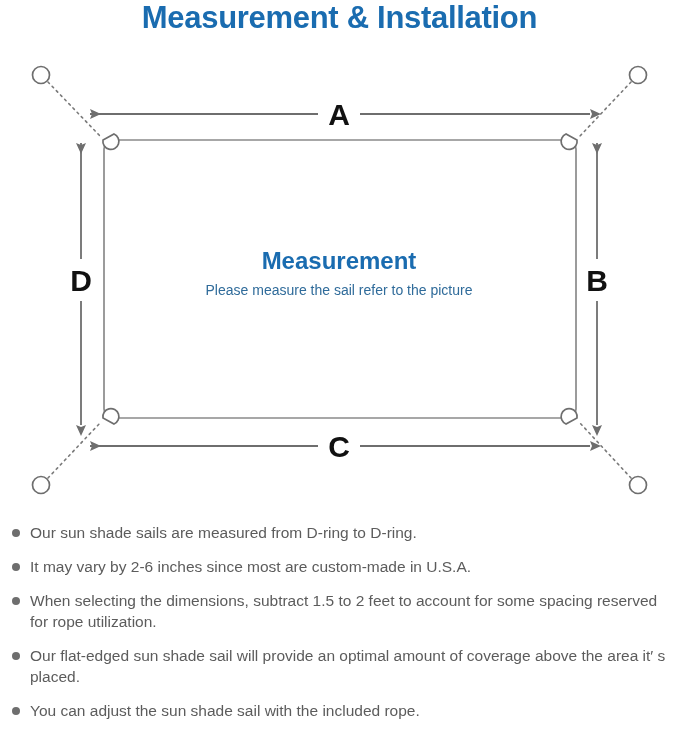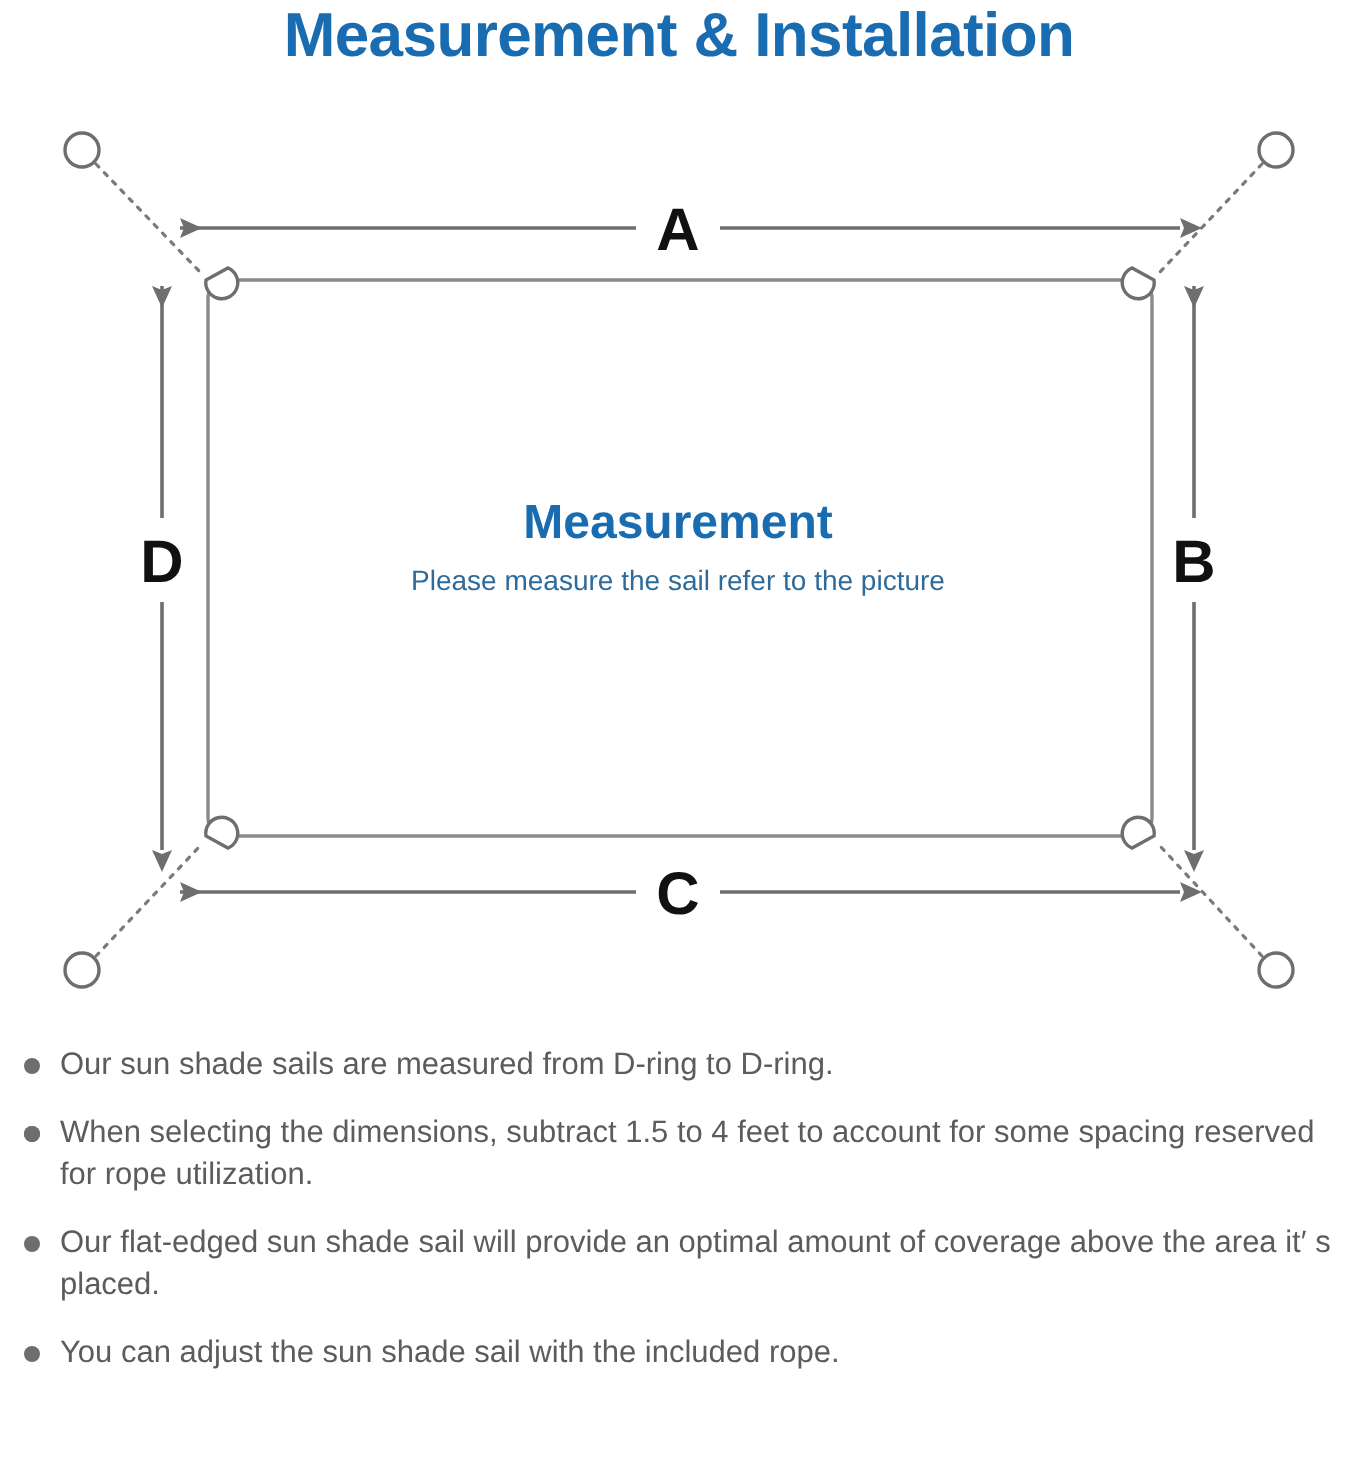--- a/index.html
+++ b/index.html
@@ -158,24 +158,25 @@
   </svg>
 </div>
 
 <ul id="notes-list">
   <li class="note-item">
     <span class="note-bullet"></span>
     <span>Our sun shade sails are measured from D-ring to D-ring.</span>
   </li>
   <li class="note-item">
     <span class="note-bullet"></span>
+    <span>It may vary by 2-6 inches since most are custom-made in U.S.A.</span>
   </li>
   <li class="note-item">
     <span class="note-bullet"></span>
-    <span>When selecting the dimensions, subtract 1.5 to 4 feet to account for some spacing reserved for rope utilization.</span>
+    <span>When selecting the dimensions, subtract 1.5 to 2 feet to account for some spacing reserved for rope utilization.</span>
   </li>
   <li class="note-item">
     <span class="note-bullet"></span>
     <span>Our flat-edged sun shade sail will provide an optimal amount of coverage above the area it′ s placed.</span>
   </li>
   <li class="note-item">
     <span class="note-bullet"></span>
     <span>You can adjust the sun shade sail with the included rope.</span>
   </li>
 </ul>

